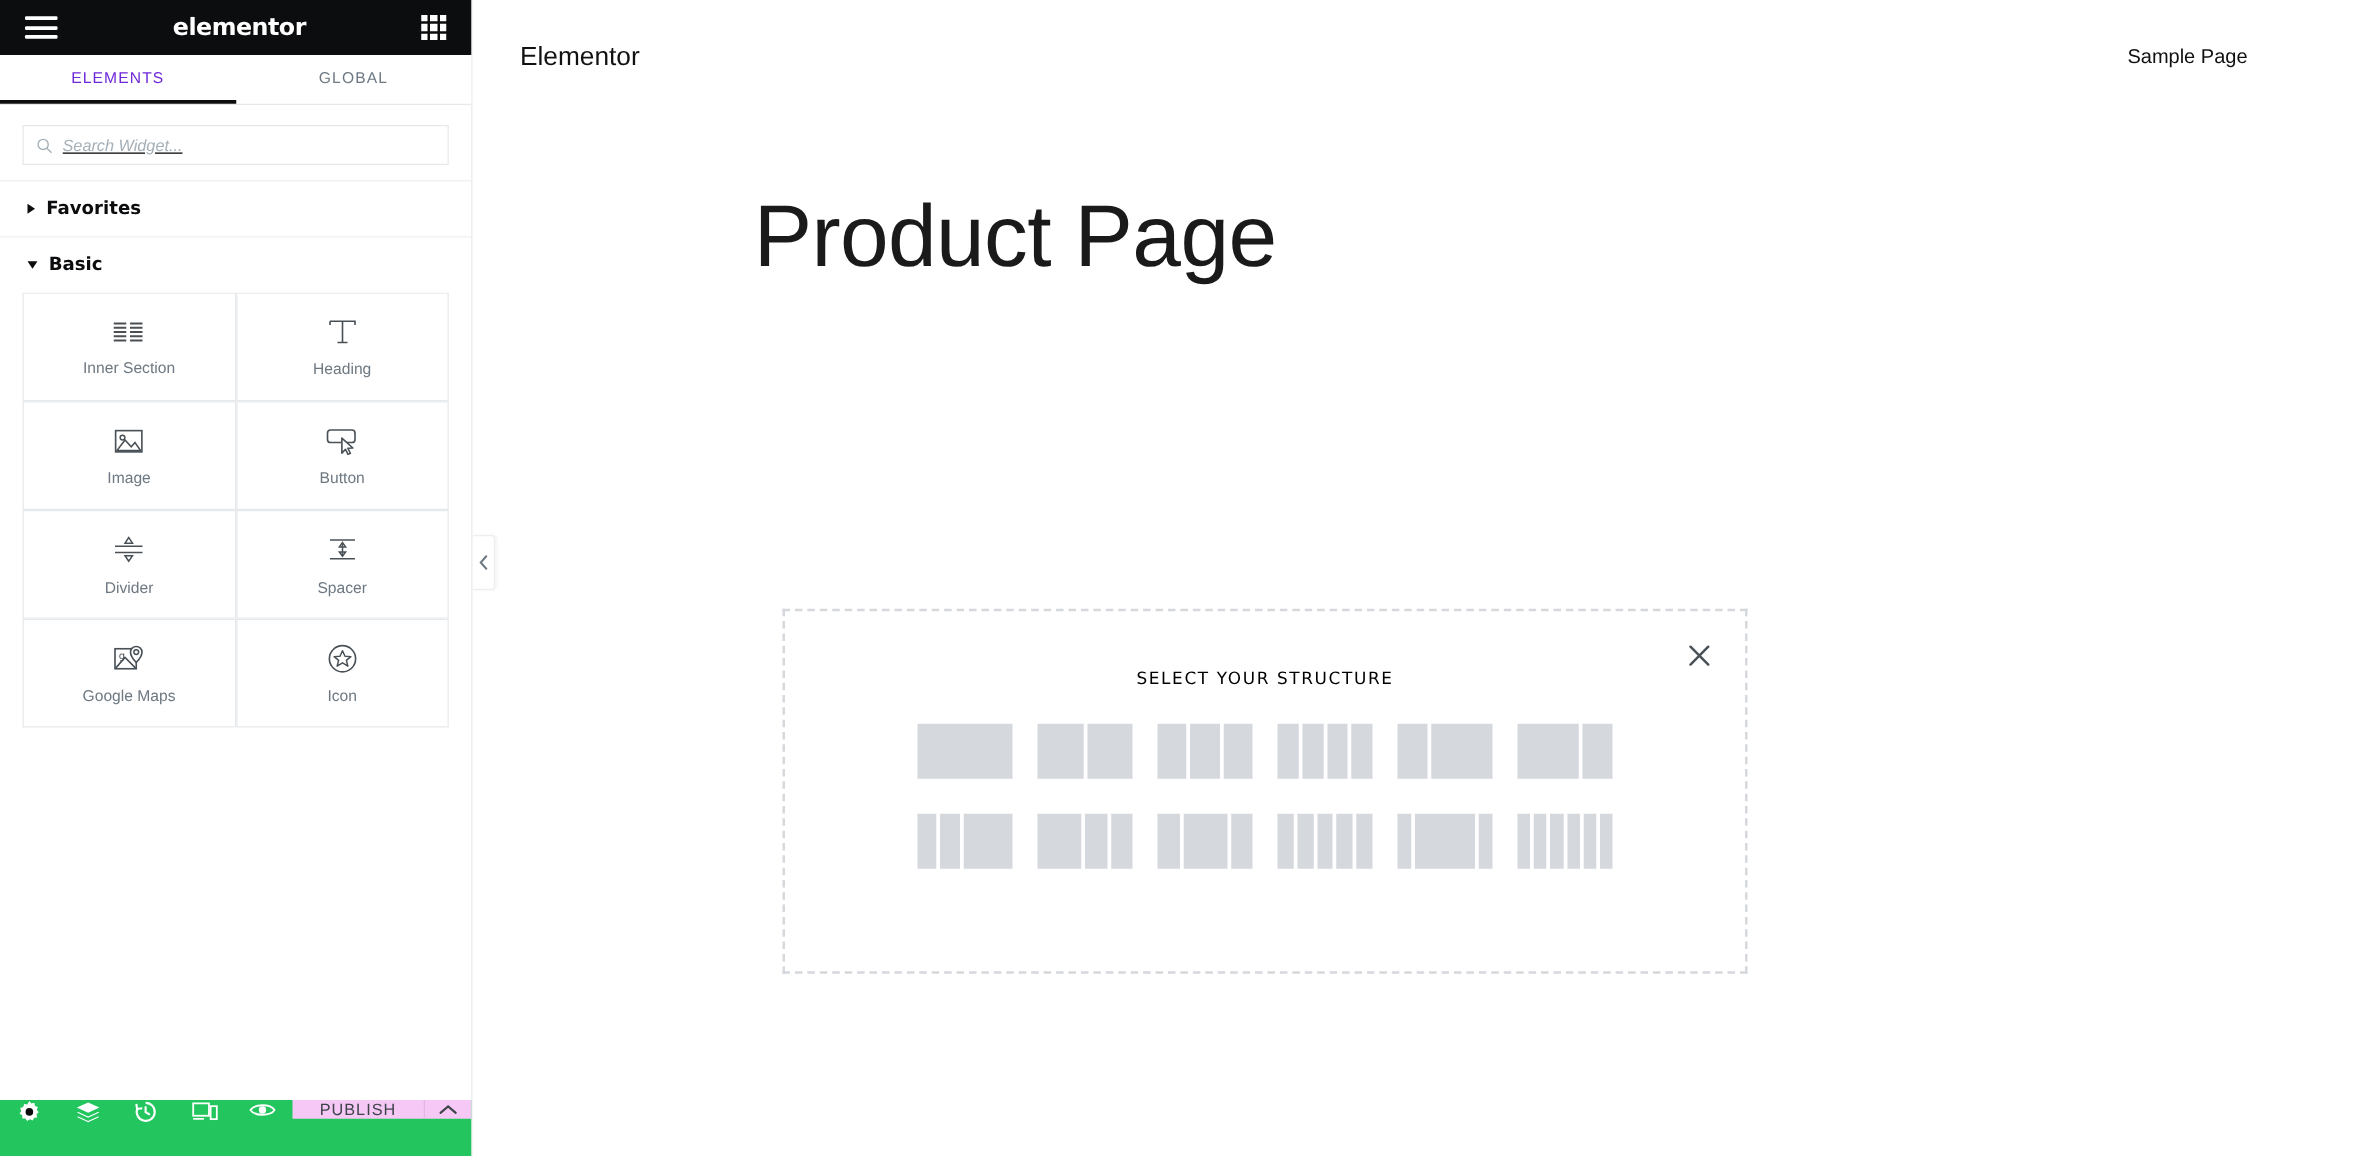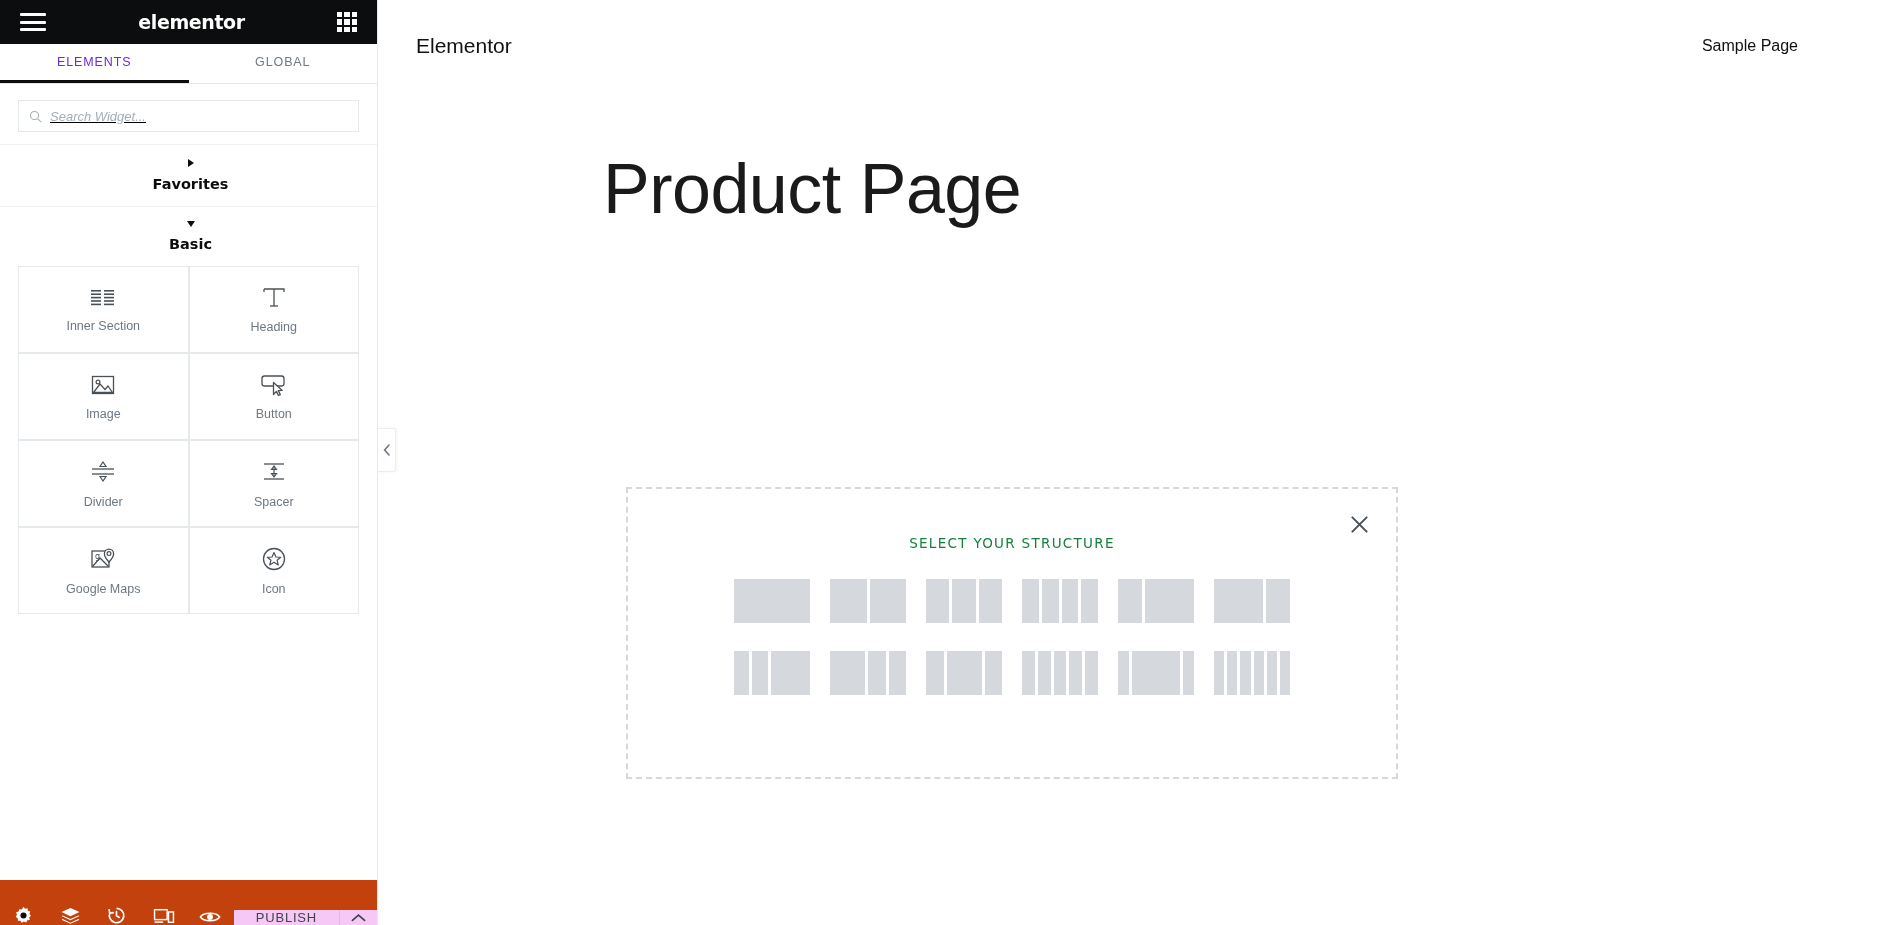--- a/index.html
+++ b/index.html
@@ -49,40 +49,40 @@
   #search-box svg { flex: 0 0 auto; }
   #search-input { border: none; outline: none; flex: 1; margin-left: 8px;
     font-size: 13px; font-style: italic; color: #a4afb7;
     font-family: "Liberation Sans", sans-serif; background: transparent; }
   #search-input::placeholder { color: #a4afb7; font-style: italic; }
 
   
   .cat-header { display: flex; align-items: center; gap: 9px;
     padding: 14px 18px 14px 22px; font-size: 14.5px; font-weight: bold;
     color: #0c0d0e; cursor: pointer; border-top: 1px solid #eef0f2;
-    font-family: "DejaVu Sans", sans-serif; flex-direction: column; }
+    font-family: "DejaVu Sans", sans-serif; }
   .tri { width: 0; height: 0; }
   .tri.closed { border-left: 6px solid #0c0d0e; border-top: 4px solid transparent;
     border-bottom: 4px solid transparent; }
   .tri.open { border-top: 6px solid #0c0d0e; border-left: 4px solid transparent;
     border-right: 4px solid transparent; }
 
   #widget-grid { display: grid; grid-template-columns: 1fr 1fr; 
     padding: 0 18px 14px 18px; overflow: hidden; }
   .widget {
     height: 87px; border: 1px solid #e6e9ec; background: #ffffff;
     display: flex; flex-direction: column; align-items: center;
     justify-content: center; gap: 10px; cursor: grab;
   }
   .widget .wlabel { font-size: 12.5px; color: #6d7882; }
   .widget svg { display: block; }
 
   
   #panel-footer { margin-top: auto; height: 45px; flex: 0 0 45px;
-    background: #c2410c; display: flex; align-items: flex-end; }
+    background: #22c55e; display: flex; align-items: flex-start; }
   .foot-ico { flex: 1; display: flex; align-items: center; justify-content: center;
     cursor: pointer; }
   #publish-group { display: flex; align-items: stretch; background: #f5c8f5; }
   #publish-btn { display: flex; align-items: center; justify-content: center;
     padding: 0 22px; font-size: 13px; letter-spacing: 0.8px; color: #3f444b;
     cursor: pointer; }
   #publish-caret { display: flex; align-items: center; justify-content: center;
     width: 38px; border-left: 1px solid #e4b6e4; cursor: pointer; }
 
   
@@ -102,21 +102,21 @@
     border-left: none; border-radius: 0 3px 3px 0;
     display: flex; align-items: center; justify-content: center;
     cursor: pointer; box-shadow: 1px 0 3px rgba(0,0,0,0.05); z-index: 5; }
 
   
   #add-section { position: absolute; left: 248px; top: 487px;
     width: 772px; height: 292px; border: 2px dashed #d5d8dc; background: #ffffff; }
   #close-x { position: absolute; right: 24px; top: 22px; width: 26px; height: 26px;
     display: flex; align-items: center; justify-content: center; cursor: pointer; }
   #structure-title { text-align: center; padding-top: 46px; font-size: 13.5px;
-    letter-spacing: 1.3px; color: #15803d;
+    letter-spacing: 1.3px; color: #000000;
     font-family: "DejaVu Sans", sans-serif; font-weight: normal; }
   .preset-row { display: flex; justify-content: center; gap: 20px; margin-top: 28px; }
   .preset { width: 76px; height: 44px; display: flex; gap: 3px; cursor: pointer; }
   .preset i { display: block; background: #d5d8dc; height: 100%; }
 </style>
 </head>
 <body>
 
 <div id="panel">
 

